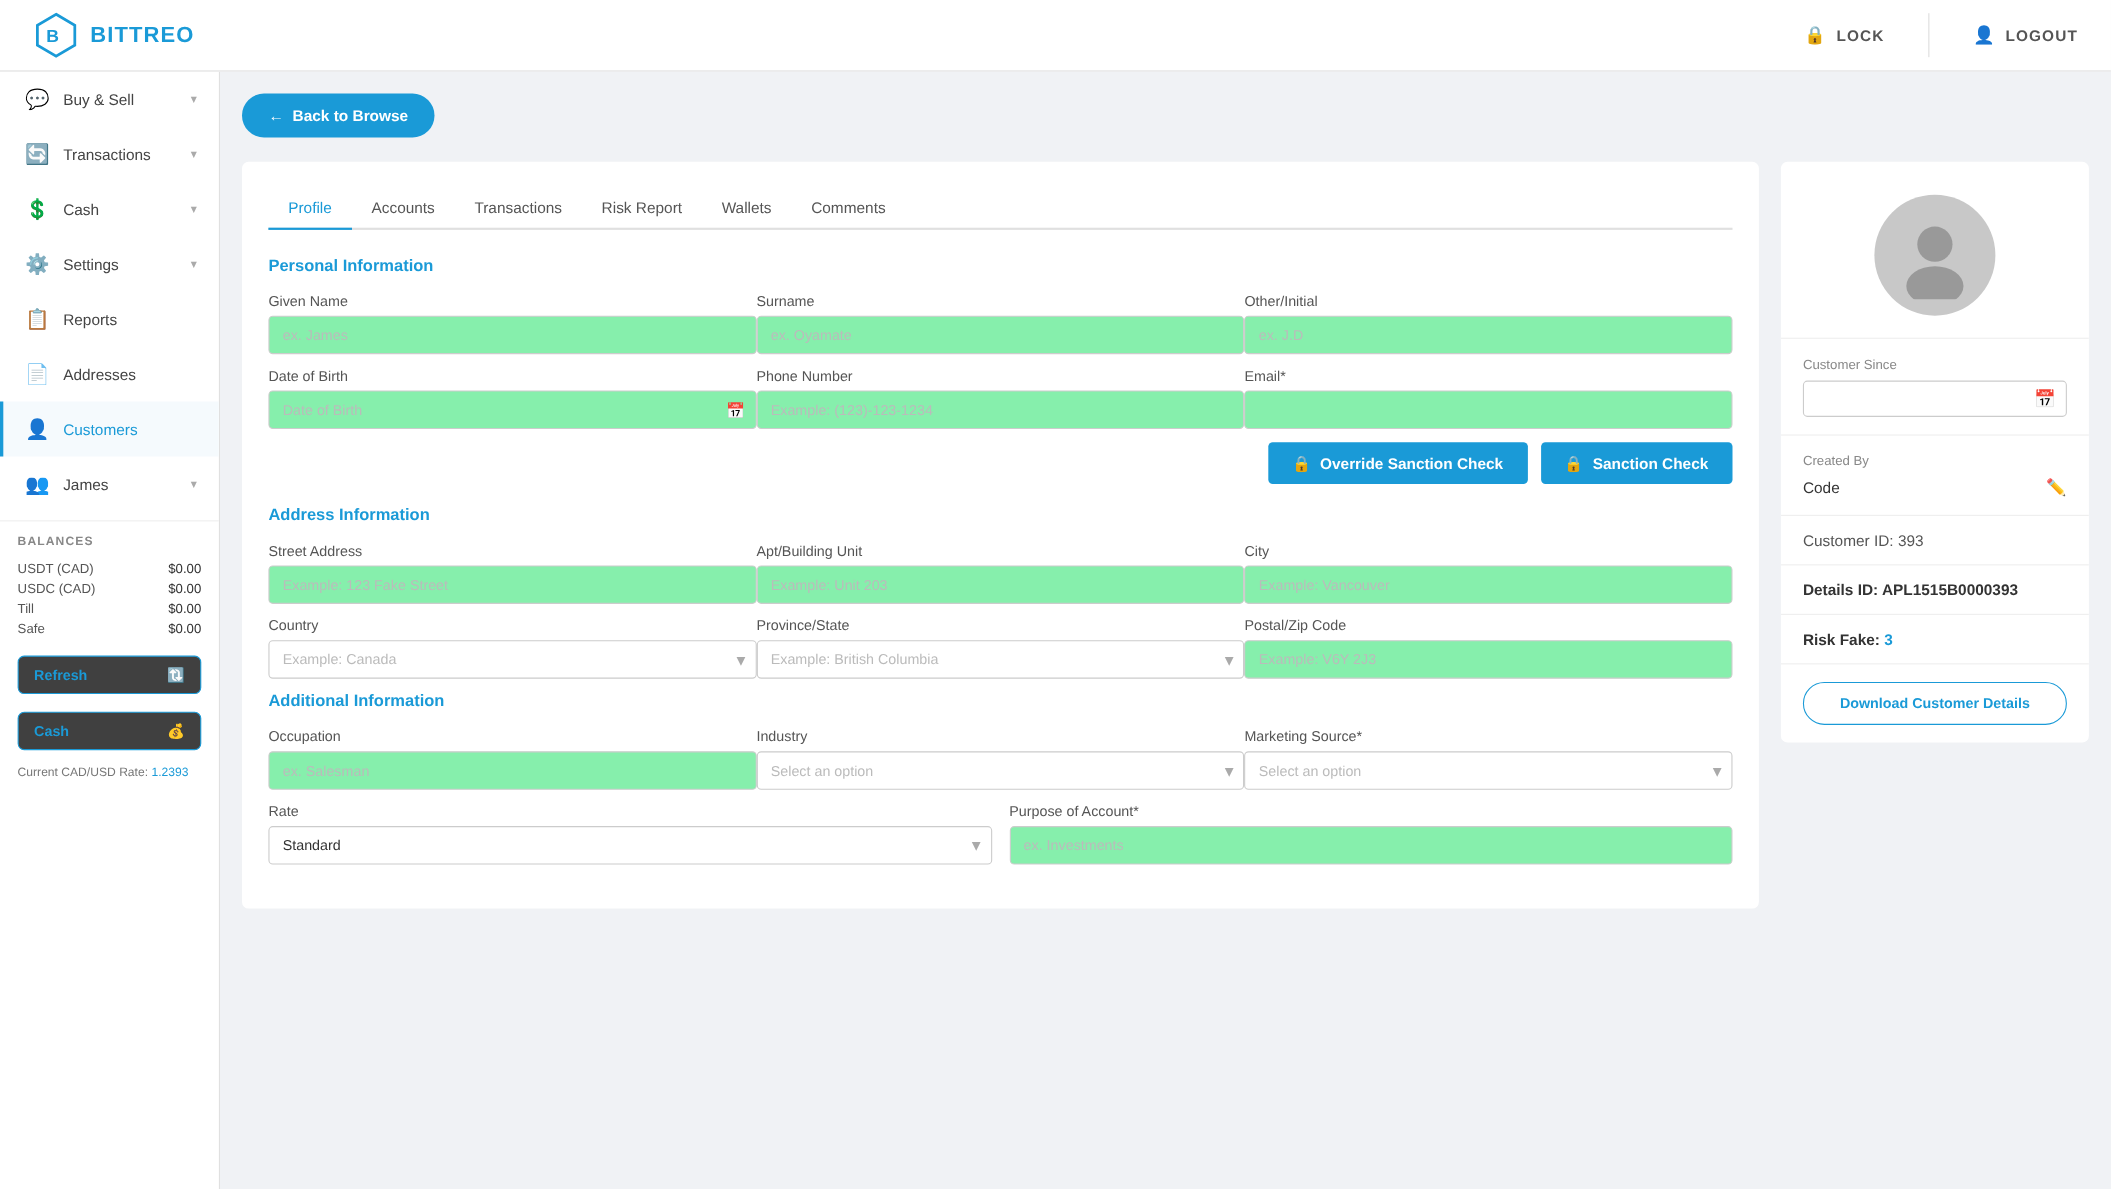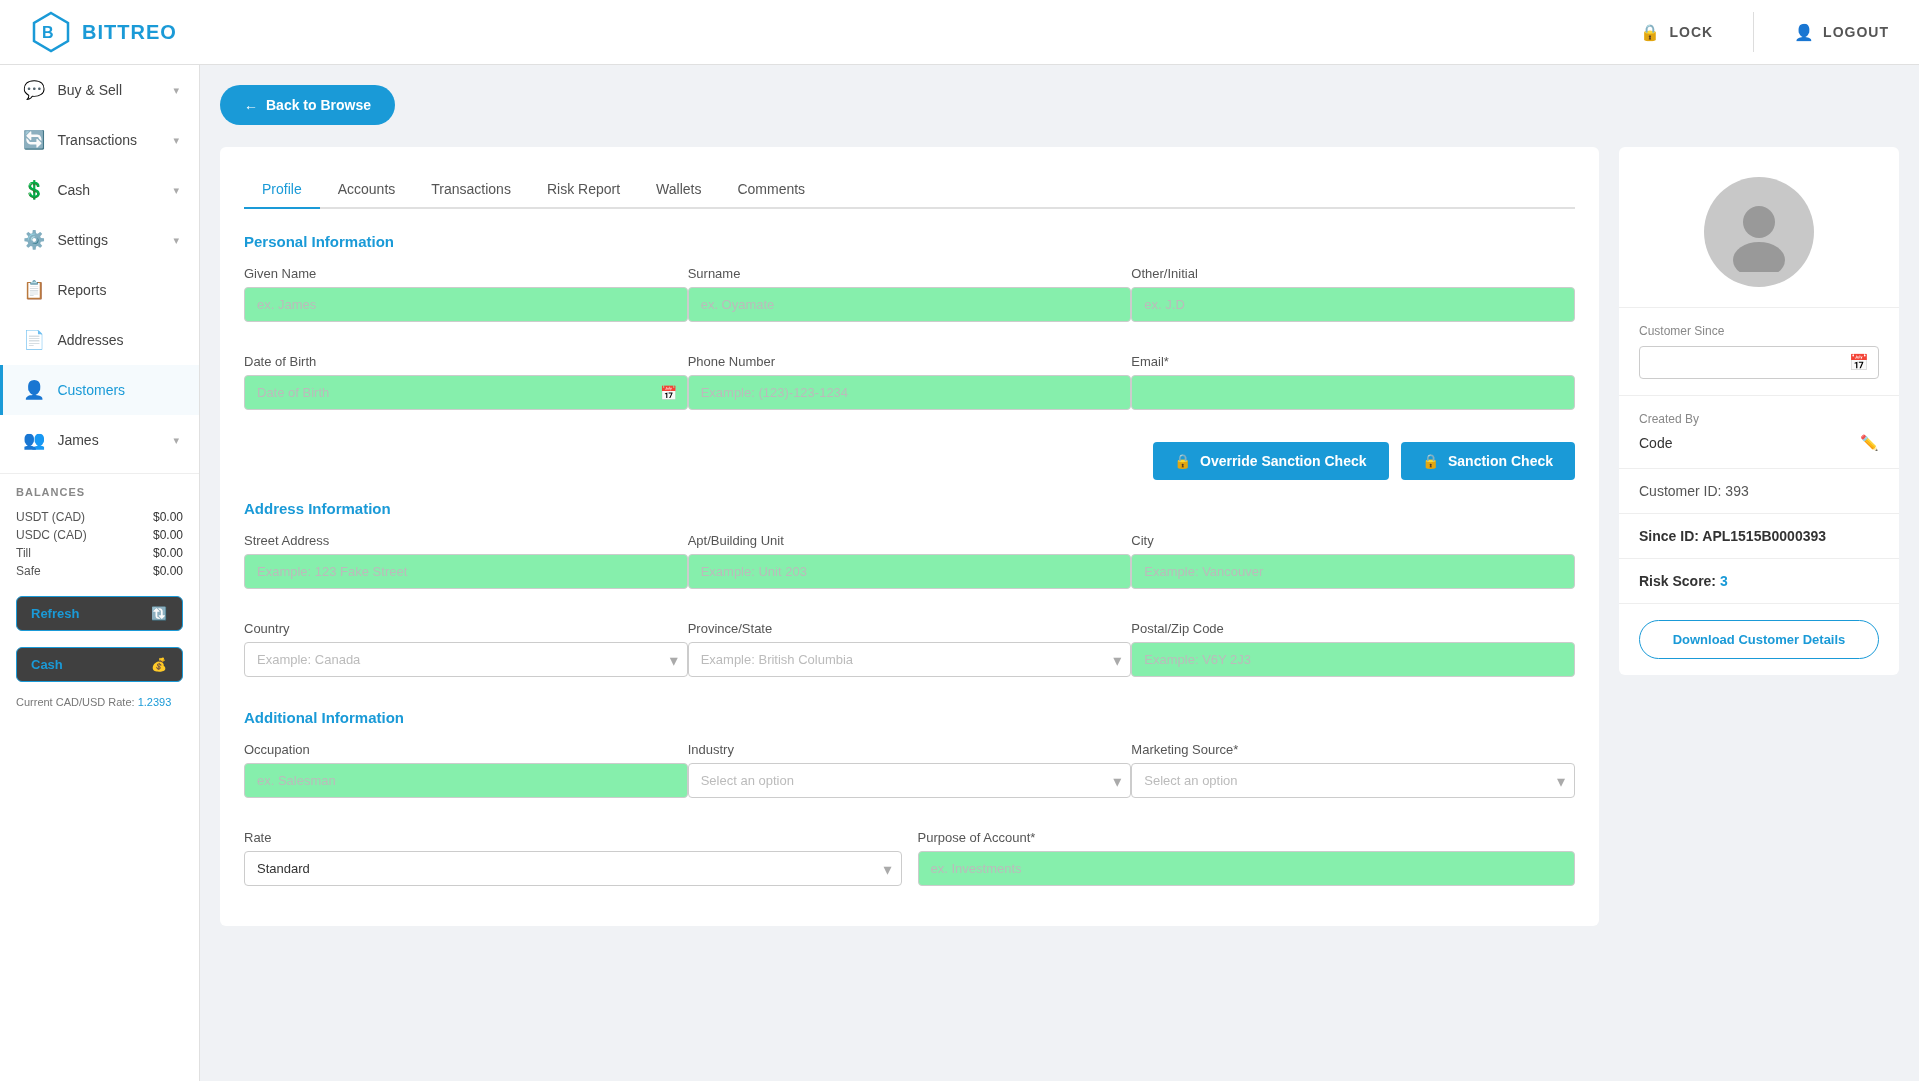--- a/index.html
+++ b/index.html
@@ -193,21 +193,21 @@
       color: #1a9ad7;
       font-size: 15px;
       font-weight: 600;
       margin-bottom: 16px;
     }
 
     
     .form-row {
       display: grid;
       grid-template-columns: 1fr 1fr 1fr;
-      margin-bottom: 32px;
+      margin-bottom: 12px;
     }
     .form-row-2 {
       display: grid;
       grid-template-columns: 1fr 1fr;
       gap: 16px;
       margin-bottom: 16px;
     }
     .form-group label {
       display: block;
       font-size: 13px;
@@ -688,25 +688,25 @@
             <span class="right-info-value">Code</span>
             <span class="edit-icon">✏️</span>
           </div>
         </div>
 
         <div class="customer-id-row">
           <span>Customer ID: 393</span>
         </div>
 
         <div class="apaylo-id-row">
-          <span>Since ID: APL1515B0000393</span>
+          <span>Details ID: APL1515B0000393</span>
         </div>
 
         <div class="risk-score-row">
-          <span>Risk Score:</span>
+          <span>Risk Fake:</span>
           <span class="risk-score-num">3</span>
         </div>
 
         <button class="download-btn">
           <span>Download Customer Details</span>
         </button>
       </div>
     </div>
   </div>
 </div>

